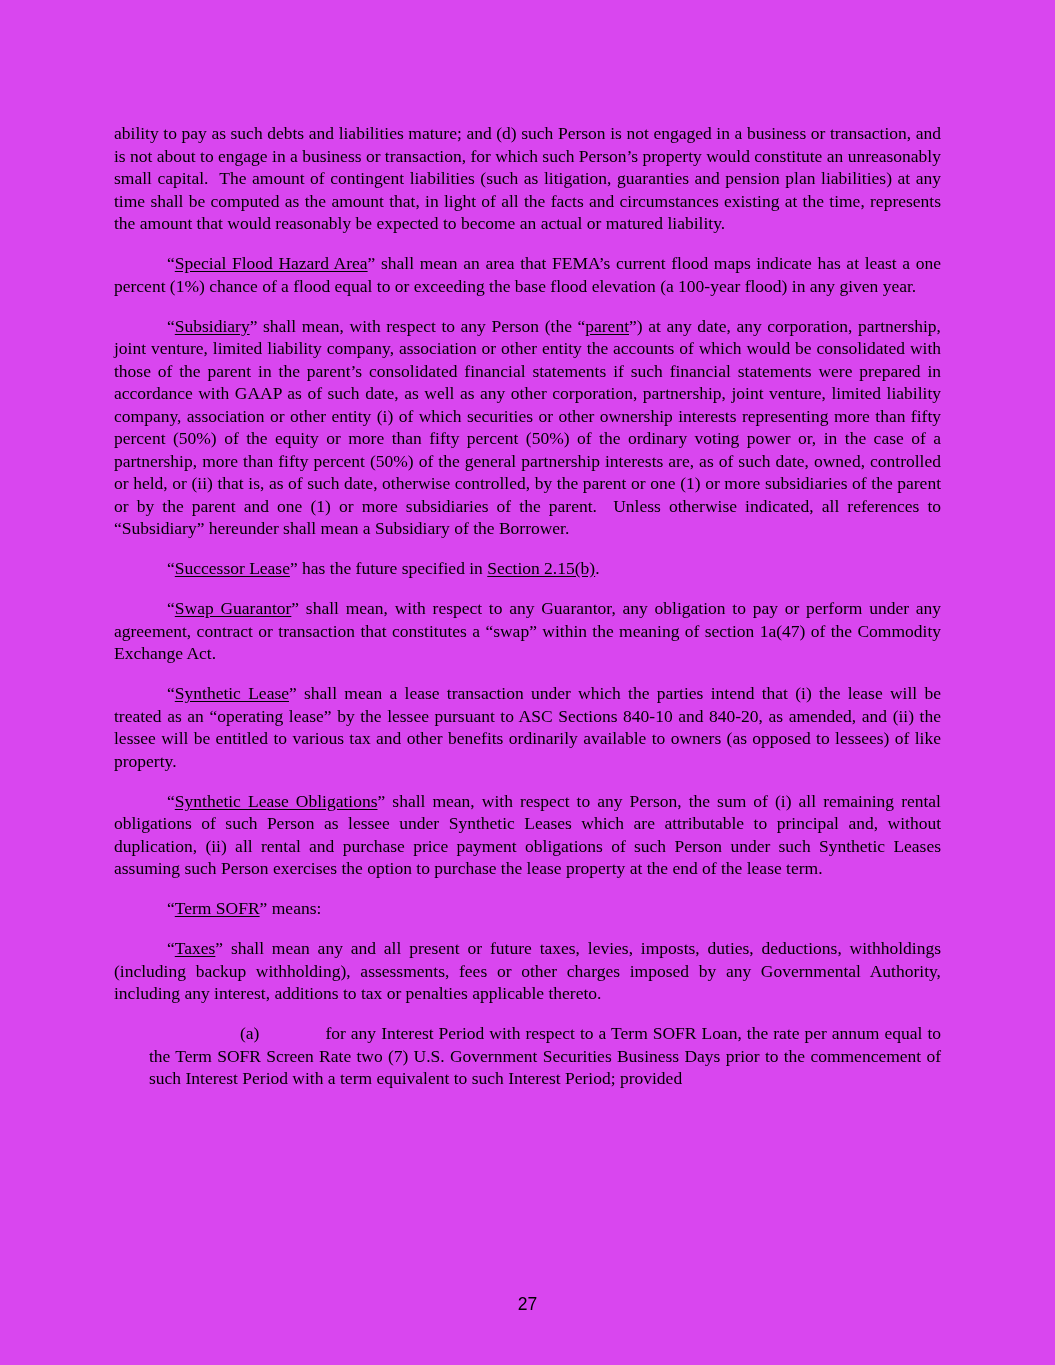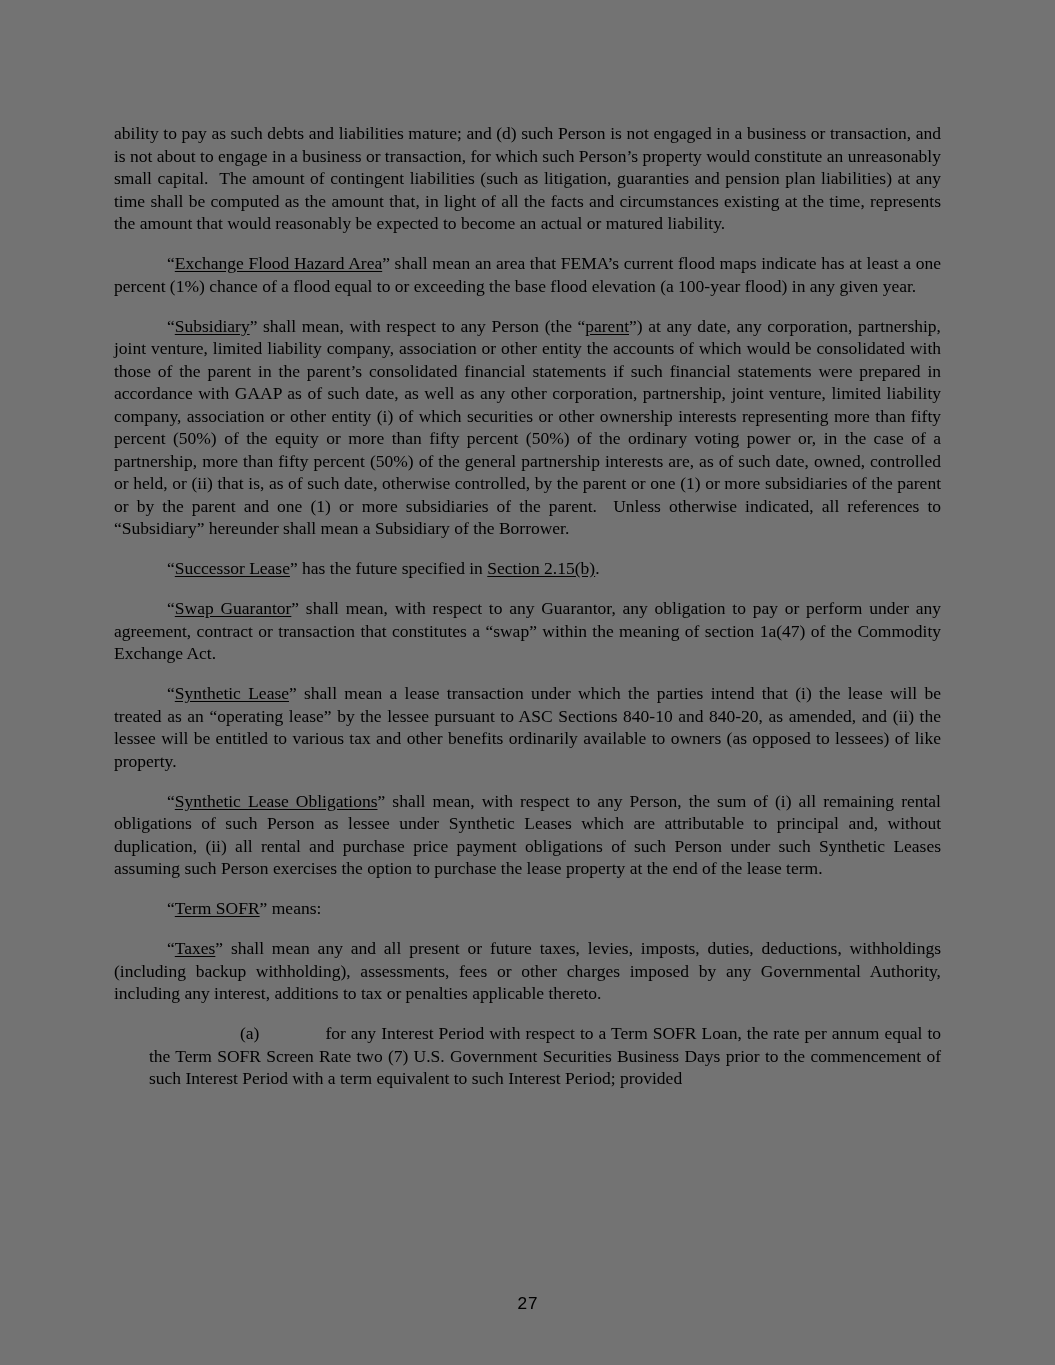--- a/index.html
+++ b/index.html
@@ -5,21 +5,21 @@
   html, body {
     margin: 0;
     padding: 0;
     background: #ffffff;
   }
   .page {
     position: relative;
     width: 1055px;
     height: 1365px;
     margin: 0 auto;
-    background: #737373;
+    background: #d946ef;
     box-sizing: border-box;
     padding: 122px 114px 0 114px;
     font-family: "Liberation Serif", "DejaVu Serif", serif;
     font-size: 17.5px;
     line-height: 22.5px;
     color: #000000;
     overflow: hidden;
   }
   .doc-body p.para {
     margin: 0 0 17.5px 0;
@@ -31,32 +31,32 @@
   .doc-body p.sub    { margin-left: 35px; text-indent: 91px; }
   .u { text-decoration: underline; text-underline-offset: 2px; }
   .i { }
   .tab { display: inline-block; width: 66px; }
   .page-number {
     position: absolute;
     top: 1293px;
     left: 0;
     width: 100%;
     text-align: center;
-    font-family: Liberation Mono, monospace;
+    font-family: Liberation Sans, sans-serif;
     font-size: 17.5px;
     color: #000000;
   }
 </style>
 </head>
 <body>
 
 <div class="page">
   <div class="doc-body">
       <p class="para flush"><span>ability to pay as such debts and liabilities mature; and (d) such Person is not engaged in a business or transaction, and is not about to engage in a business or transaction, for which such Person’s property would constitute an unreasonably small capital.&nbsp; The amount of contingent liabilities (such as litigation, guaranties and pension plan liabilities) at any time shall be computed as the amount that, in light of all the facts and circumstances existing at the time, represents the amount that would reasonably be expected to become an actual or matured liability.</span></p>
-      <p class="para indent"><span>“</span><span class="u">Exchange Flood Hazard Area</span><span>” shall mean an area that FEMA’s current flood maps indicate has at least a one percent (1%) chance of a flood equal to or exceeding the base flood elevation (a 100-year flood) in any given year.</span></p>
+      <p class="para indent"><span>“</span><span class="u">Special Flood Hazard Area</span><span>” shall mean an area that FEMA’s current flood maps indicate has at least a one percent (1%) chance of a flood equal to or exceeding the base flood elevation (a 100-year flood) in any given year.</span></p>
       <p class="para indent"><span>“</span><span class="u">Subsidiary</span><span>” shall mean, with respect to any Person (the “</span><span class="u">parent</span><span>”) at any date, any corporation, partnership, joint venture, limited liability company, association or other entity the accounts of which would be consolidated with those of the parent in the parent’s consolidated financial statements if such financial statements were prepared in accordance with GAAP as of such date, as well as any other corporation, partnership, joint venture, limited liability company, association or other entity (i) of which securities or other ownership interests representing more than fifty percent (50%) of the equity or more than fifty percent (50%) of the ordinary voting power or, in the case of a partnership, more than fifty percent (50%) of the general partnership interests are, as of such date, owned, controlled or held, or (ii) that is, as of such date, otherwise controlled, by the parent or one (1) or more subsidiaries of the parent or by the parent and one (1) or more subsidiaries of the parent.&nbsp; Unless otherwise indicated, all references to “Subsidiary” hereunder shall mean a Subsidiary of the Borrower.</span></p>
       <p class="para indent"><span>“</span><span class="u">Successor Lease</span><span>” has the future specified in </span><span class="u">Section 2.15(b)</span><span>.</span></p>
       <p class="para indent"><span>“</span><span class="u">Swap Guarantor</span><span>” shall mean, with respect to any Guarantor, any obligation to pay or perform under any agreement, contract or transaction that constitutes a “swap” within the meaning of section 1a(47) of the Commodity Exchange Act.</span></p>
       <p class="para indent"><span>“</span><span class="u">Synthetic Lease</span><span>” shall mean a lease transaction under which the parties intend that (i) the lease will be treated as an “operating lease” by the lessee pursuant to ASC Sections 840-10 and 840-20, as amended, and (ii) the lessee will be entitled to various tax and other benefits ordinarily available to owners (as opposed to lessees) of like property.</span></p>
       <p class="para indent"><span>“</span><span class="u">Synthetic Lease Obligations</span><span>” shall mean, with respect to any Person, the sum of (i) all remaining rental obligations of such Person as lessee under Synthetic Leases which are attributable to principal and, without duplication, (ii) all rental and purchase price payment obligations of such Person under such Synthetic Leases assuming such Person exercises the option to purchase the lease property at the end of the lease term.</span></p>
       <p class="para indent"><span>“</span><span class="u">Term SOFR</span><span>” means:</span></p>
       <p class="para indent"><span>“</span><span class="u">Taxes</span><span>” shall mean any and all present or future taxes, levies, imposts, duties, deductions, withholdings (including backup withholding), assessments, fees or other charges imposed by any Governmental Authority, including any interest, additions to tax or penalties applicable thereto.</span></p>
       <p class="para sub"><span>(a)</span><span class="tab"></span><span>for any Interest Period with respect to a Term SOFR Loan, the rate per annum equal to the Term SOFR Screen Rate two (7) U.S. Government Securities Business Days prior to the commencement of such Interest Period with a term equivalent to such Interest Period; </span><span class="i">provided</span></p>
     </div>
   <div class="page-number">27</div>

